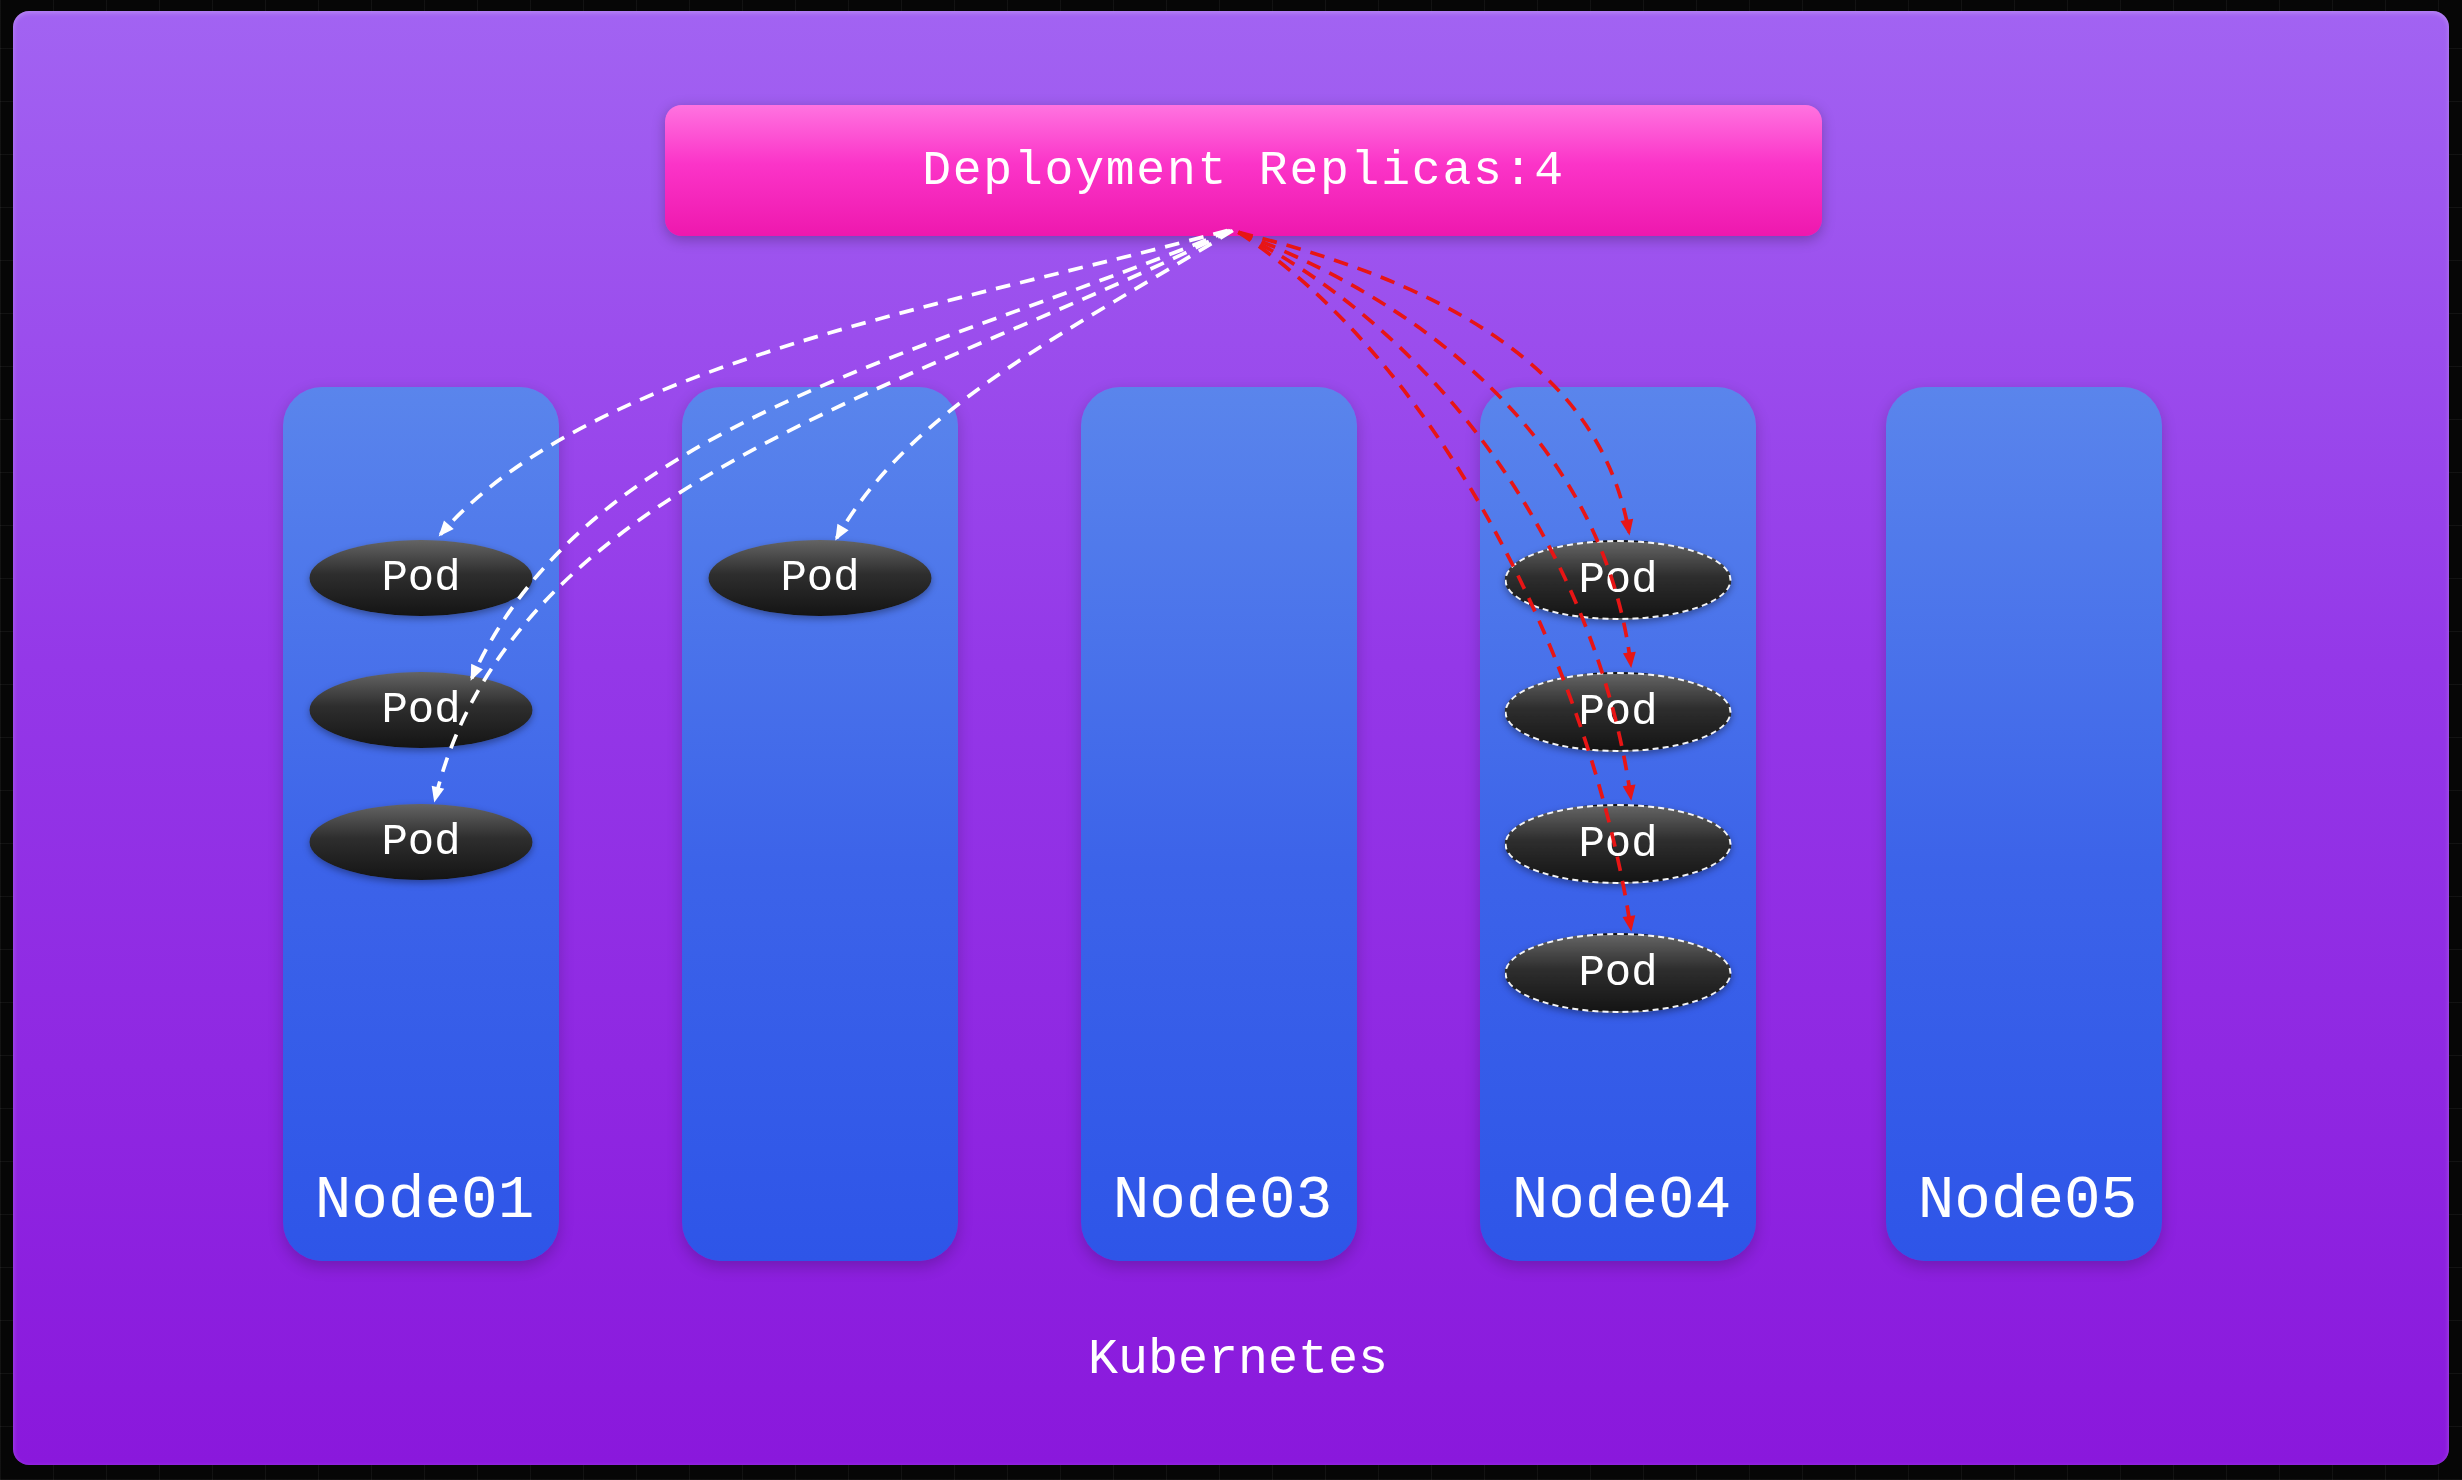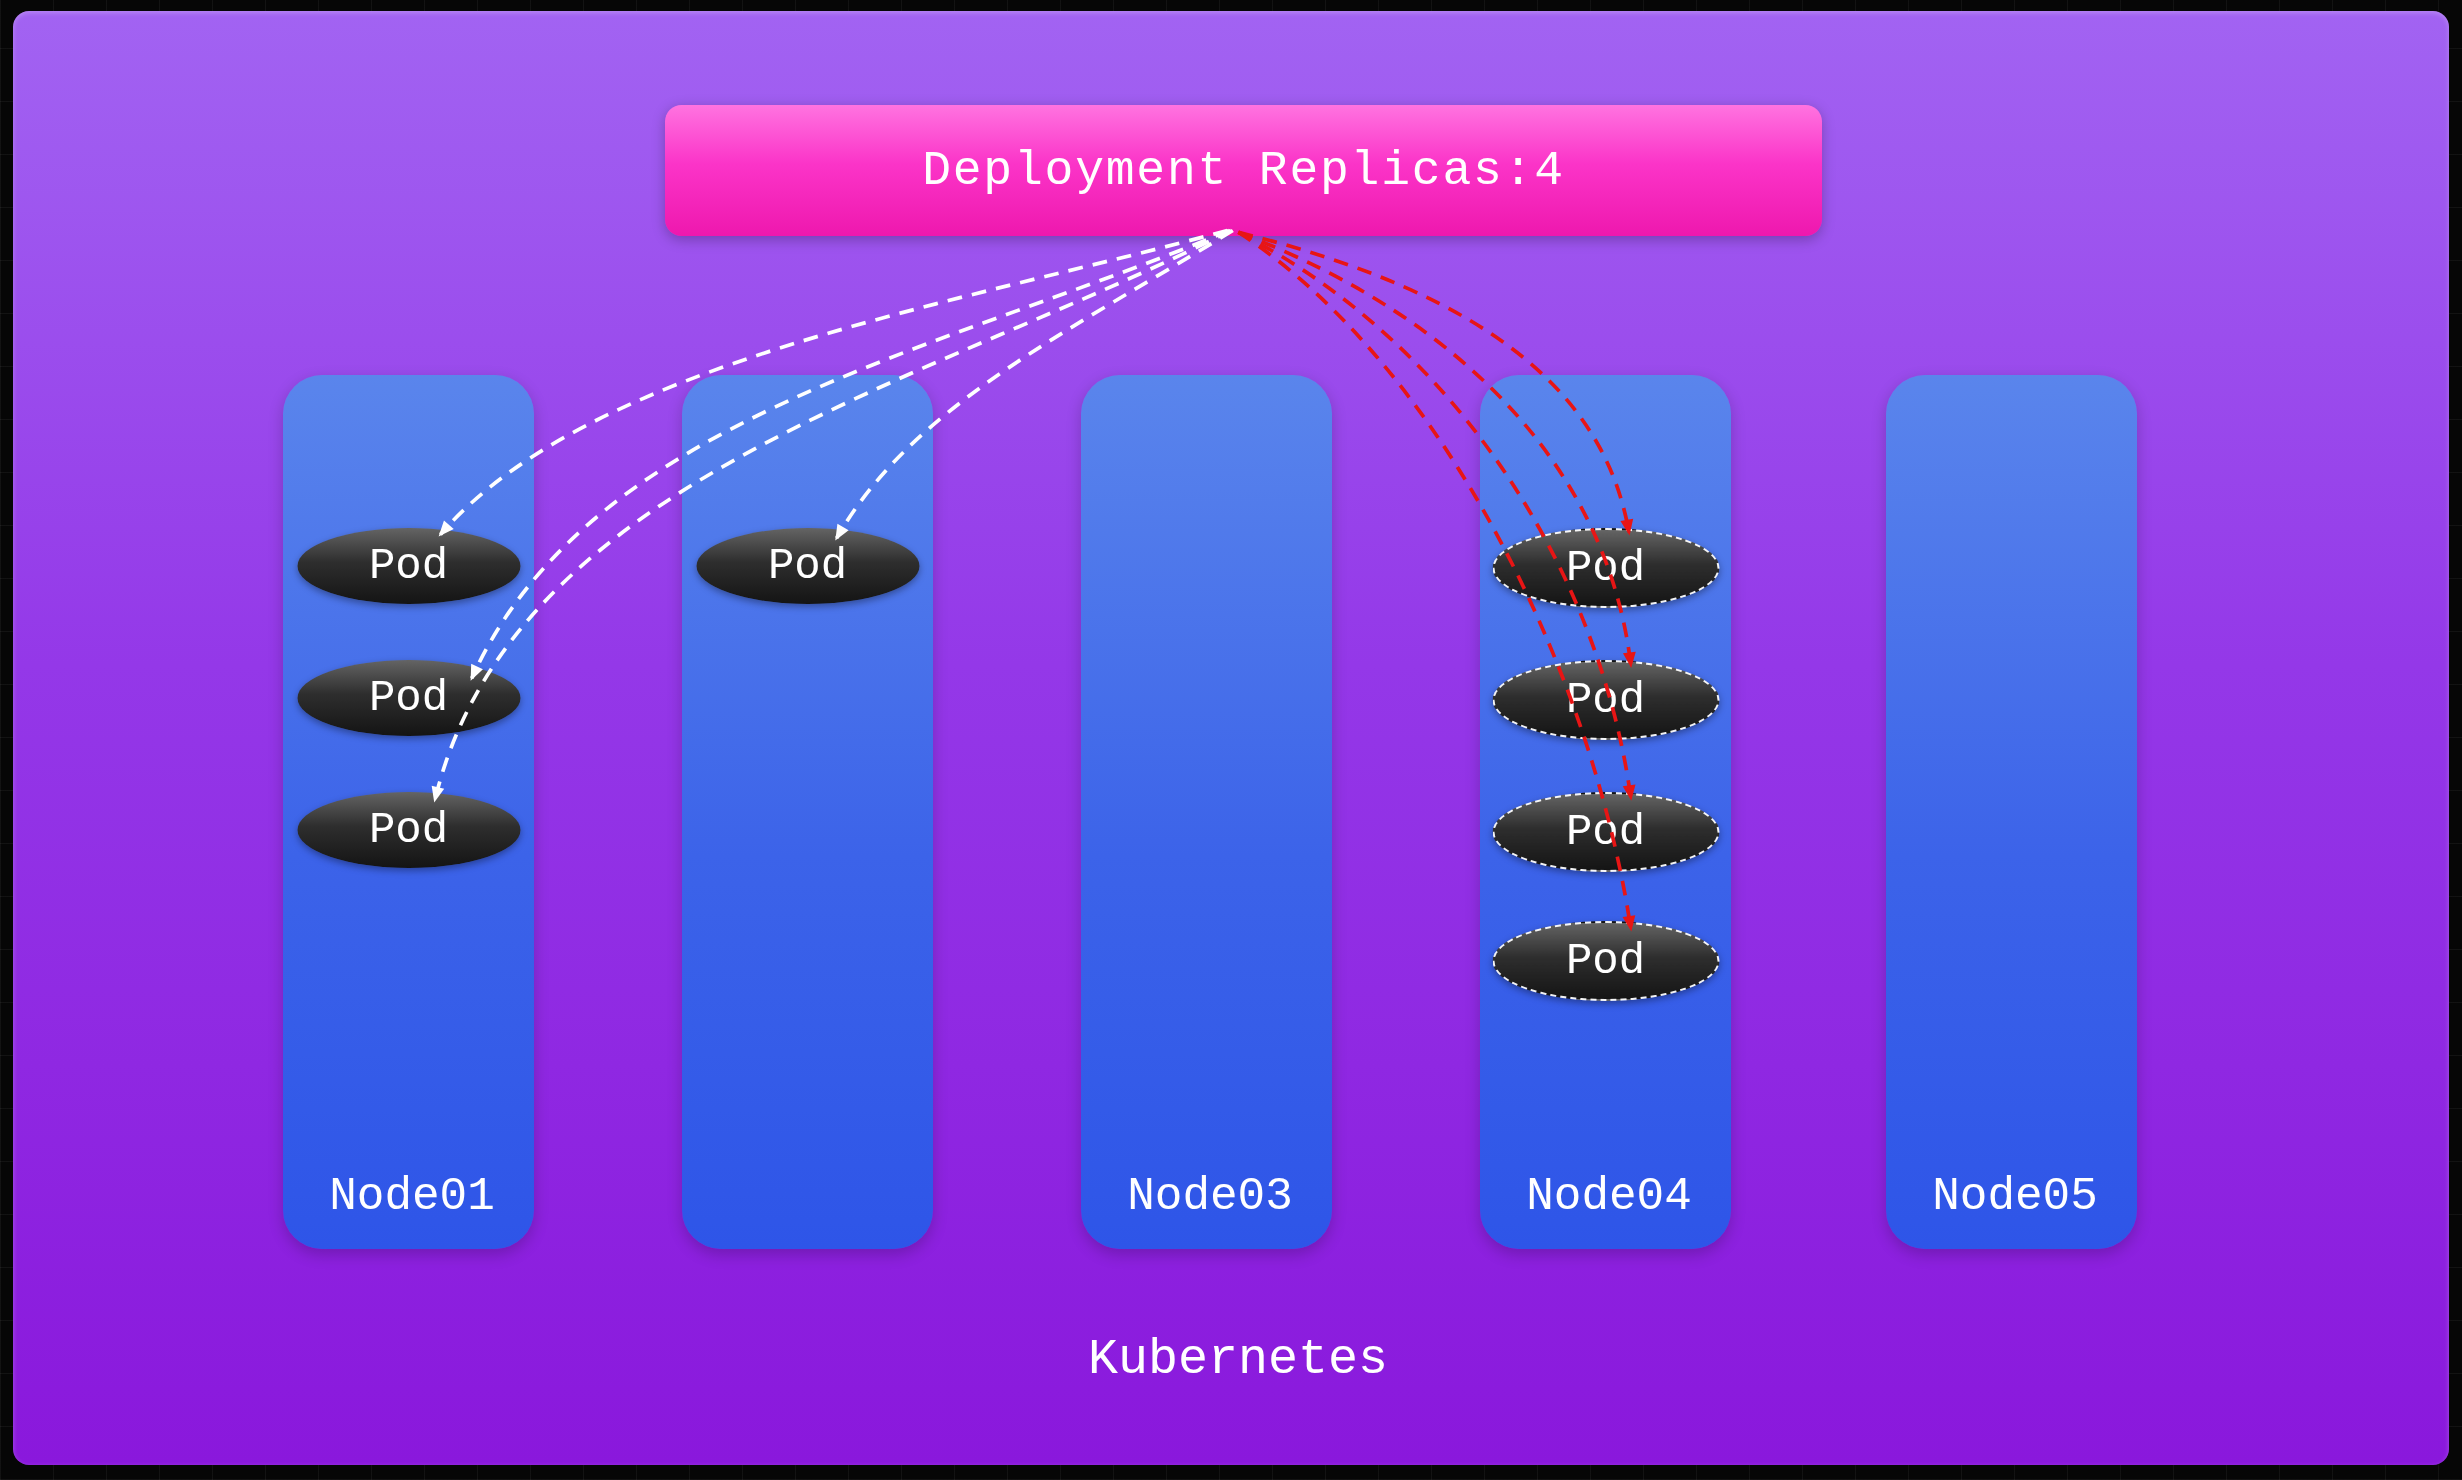--- a/index.html
+++ b/index.html
@@ -29,31 +29,31 @@
     border-radius: 16.6px;
     background: linear-gradient(180deg, #ff73e0 0%, #fb34c8 45%, #ee18ae 100%);
     box-shadow: 0 3.7px 13px rgba(0,0,0,0.25);
     display: flex; align-items: center; justify-content: center;
     font-size: 48px;
     letter-spacing: 1.8px;
     color: #ffffff;
   }
   .node {
     position: absolute;
-    top: 364px;
-    width: 251px; height: 874px;
+    top: 376px;
+    width: 276px; height: 874px;
     border-radius: 39px;
     background: linear-gradient(180deg, #5a85ec 0%, #3c63e9 55%, #2e55e8 100%);
     box-shadow: 0 5.5px 14.7px rgba(0,0,0,0.20);
   }
   .node-label {
     position: absolute;
     left: 0; right: 0; bottom: 26px;
     text-align: center;
-    font-size: 46px;
+    font-size: 61px;
     color: #ffffff;
     padding-left: 7px;
   }
   .pod {
     position: absolute;
     left: 50%;
     transform: translateX(-50%);
     width: 223px; height: 76px;
     border-radius: 50%;
     background: linear-gradient(180deg, #646464 0%, #2e2e2e 45%, #141414 100%);

